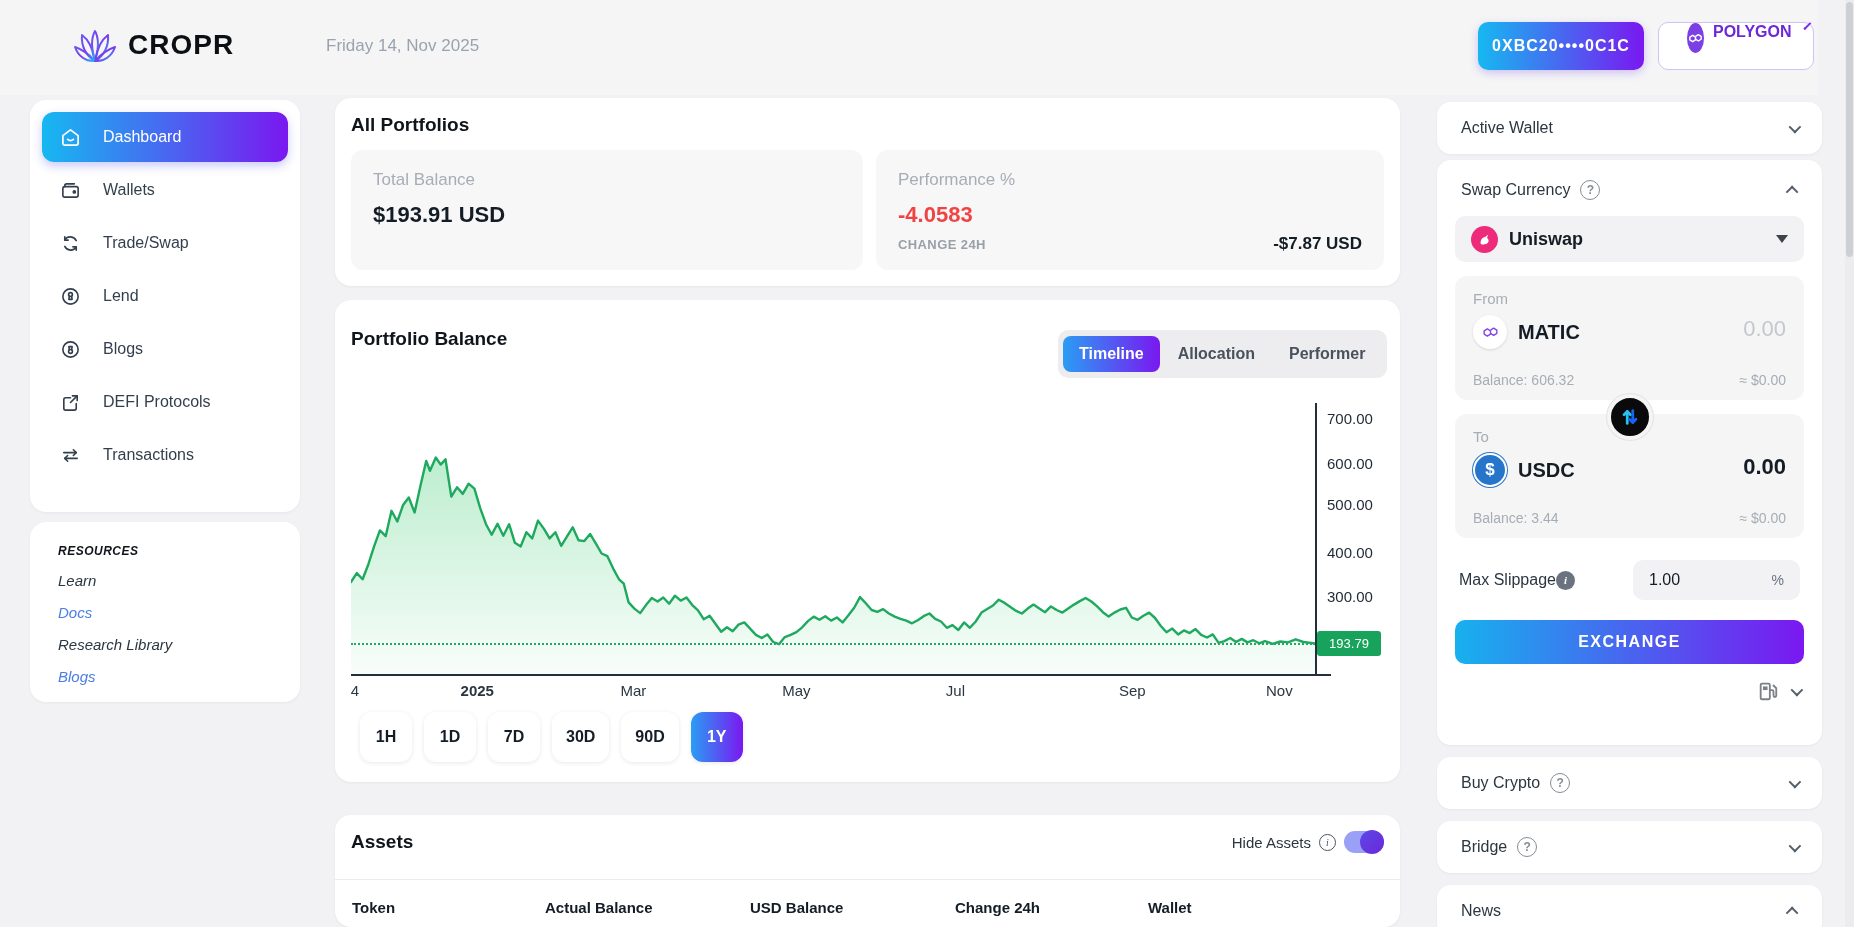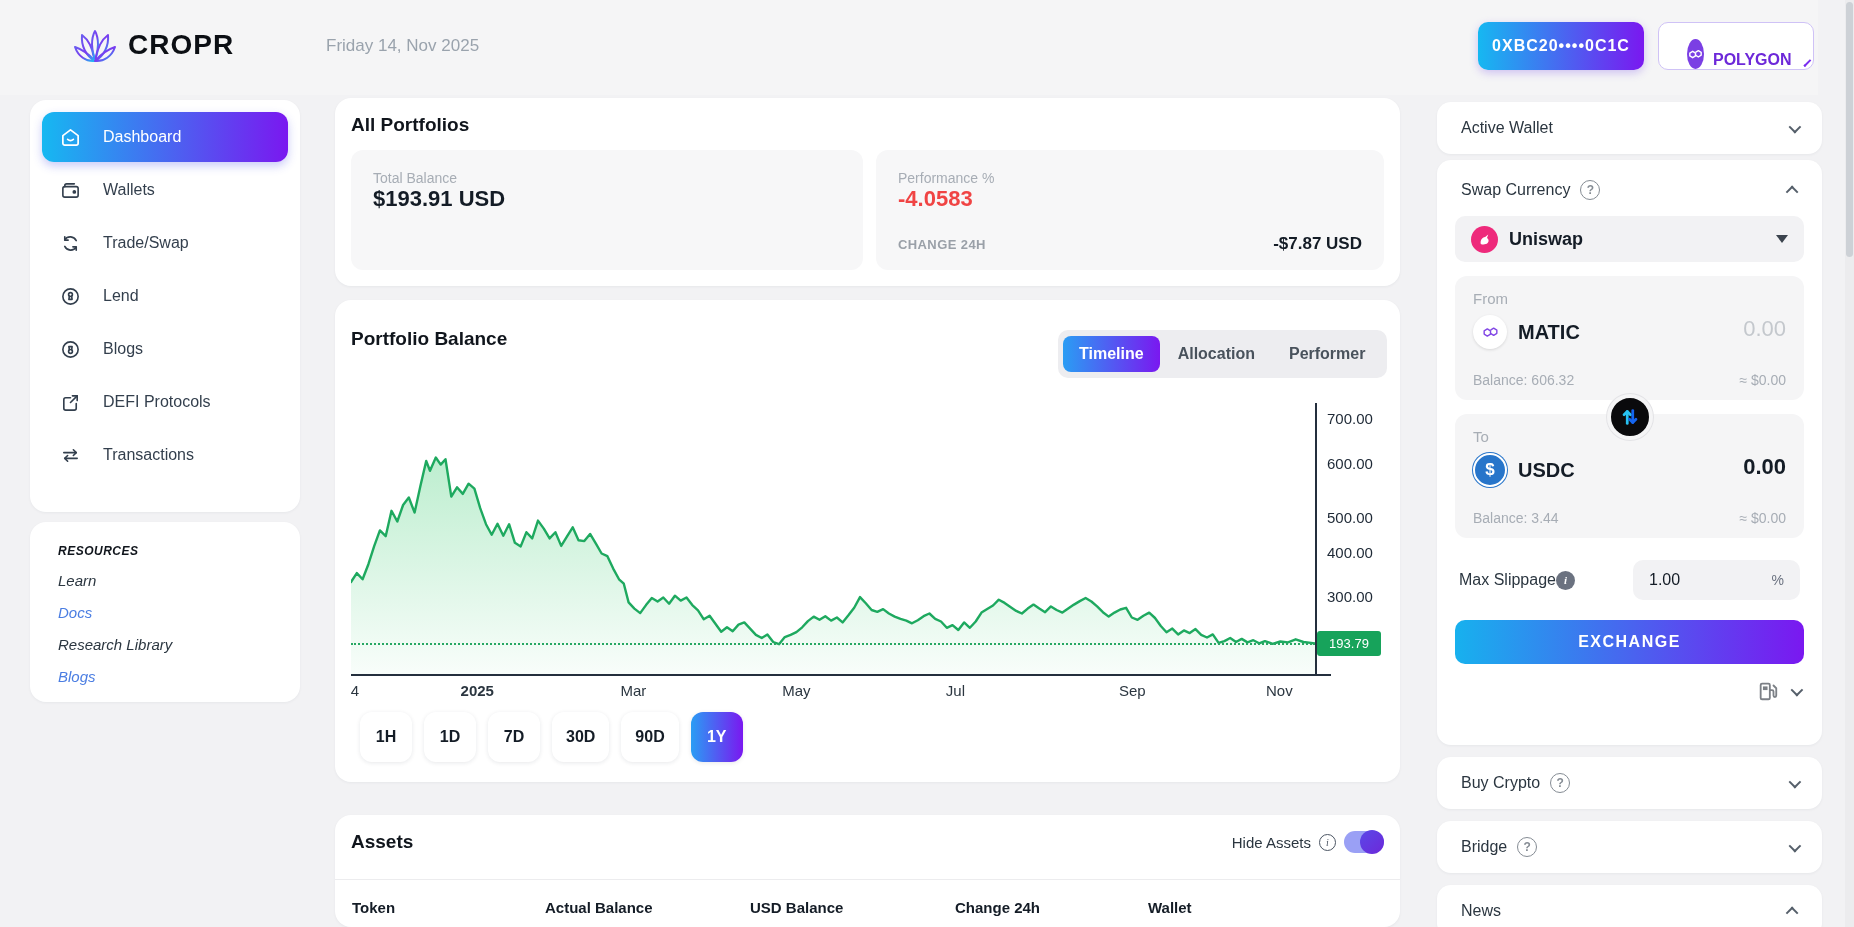--- a/index.html
+++ b/index.html
@@ -9,21 +9,21 @@
 
   
   .topbar { position:absolute; left:0; top:0; width:1818px; height:95px; background:#f5f5f6; }
   .brand { position:absolute; left:72px; top:22px; display:flex; align-items:center; gap:10px; }
   .brand-name { font-size:28px; font-weight:700; letter-spacing:1px; color:#0c0f14; }
   .topbar-date { position:absolute; left:326px; top:36px; font-size:17px; color:#9aa3ad; }
   .wallet-btn { position:absolute; left:1478px; top:22px; width:166px; height:48px; border:none; border-radius:10px;
     background:linear-gradient(90deg,#16b8f1,#7a18f0); color:#fff; font-size:16px; font-weight:700;
     letter-spacing:1px; font-family:inherit; cursor:pointer; box-shadow:0 3px 8px rgba(90,40,230,.25); }
   .network-btn { position:absolute; left:1658px; top:22px; width:156px; height:48px; background:#fff;
-    border:1px solid #cfc2f6; border-radius:10px; display:flex; align-items:flex-end; gap:9px; padding:0 28px; cursor:pointer; }
+    border:1px solid #cfc2f6; border-radius:10px; display:flex; align-items:flex-start; gap:9px; padding:0 28px; cursor:pointer; }
   .network-ico { width:30px; height:30px; border-radius:50%; background:#7b3fe4; display:flex; align-items:center; justify-content:center; }
   .network-label { font-size:16px; font-weight:700; color:#6d28d9; }
   .scrollbar { position:absolute; right:0; top:0; width:9px; height:927px; background:#ececee; }
   .scroll-thumb { position:absolute; right:1px; top:2px; width:7px; height:255px; border-radius:4px; background:#cdd1d6; }
 
   
   .card { position:absolute; background:#fff; border-radius:16px; box-shadow:0 1px 3px rgba(20,30,50,.05); }
 
   
   .nav-card { left:30px; top:100px; width:270px; height:412px; padding:12px 12px; }
@@ -36,21 +36,21 @@
   .res-link { font-size:15px; margin-bottom:15px; cursor:pointer; }
   .res-link.dark { color:#2b3640; }
   .res-link.blue { color:#4a7de2; }
 
   
   .summary-card { left:335px; top:98px; width:1065px; height:188px; padding:16px; }
   .section-title { font-size:19px; font-weight:700; color:#10151c; }
   .stat-box { position:absolute; top:52px; height:120px; background:#f7f7f8; border-radius:12px; padding:20px 22px; }
   .stat-box.left { left:16px; width:512px; }
   .stat-box.right { left:541px; width:508px; }
-  .stat-label { font-size:14px; color:#a7adb5; }
+  .stat-label { font-size:17px; color:#a7adb5; margin-bottom:12px; }
   .stat-value { font-size:22px; font-weight:800; color:#141c26; }
   .stat-value.red { color:#f04444; }
   .change-row { position:absolute; left:22px; right:22px; bottom:16px; display:flex; justify-content:space-between; align-items:center; }
   .change-label { font-size:13px; font-weight:700; letter-spacing:.4px; color:#9aa0a8; }
   .change-value { font-size:17px; font-weight:800; color:#141c26; }
 
   
   .chart-card { left:335px; top:300px; width:1065px; height:482px; padding:0; }
   .chart-title { position:absolute; left:16px; top:28px; }
   .tabs { position:absolute; left:723px; top:30px; width:329px; height:48px; background:#ededf0; border-radius:10px;
@@ -273,21 +273,21 @@
         </defs>
         <path id="area-path" fill="url(#areaGrad)" stroke="none" d="M0.0 177.0 L5.8 168.1 L11.6 174.3 L17.4 159.2 L23.1 141.4 L28.9 125.4 L34.7 131.2 L40.5 105.8 L46.3 116.5 L52.1 100.0 L57.8 92.5 L63.6 107.6 L69.4 80.9 L75.2 56.0 L79.0 65.8 L84.8 52.5 L89.7 59.6 L94.5 54.2 L100.3 91.6 L106.0 82.3 L111.8 88.9 L117.6 78.7 L123.4 83.6 L129.2 103.2 L135.0 119.2 L140.7 129.8 L146.5 118.7 L152.3 130.7 L158.1 119.2 L163.9 137.8 L169.7 141.4 L175.4 127.2 L181.2 133.4 L187.0 115.6 L192.8 123.6 L198.6 133.4 L204.4 127.2 L210.2 140.9 L215.9 131.6 L221.7 122.3 L227.5 135.2 L233.3 136.1 L239.1 128.9 L244.9 138.7 L250.6 148.5 L256.4 151.2 L262.2 163.6 L268.0 174.3 L272.8 178.7 L277.6 197.4 L283.4 203.6 L289.2 208.1 L295.0 200.1 L300.8 193.0 L306.6 196.5 L312.3 192.5 L318.1 198.7 L323.9 190.7 L329.7 195.6 L335.5 192.5 L341.3 200.1 L347.0 205.4 L352.8 214.3 L358.6 210.8 L364.4 218.8 L370.2 226.8 L376.0 222.3 L381.7 226.3 L387.5 219.6 L393.3 217.4 L399.1 223.6 L404.9 229.9 L410.7 233.0 L416.4 229.4 L422.2 237.0 L428.0 239.2 L433.8 232.1 L439.6 229.9 L445.4 227.2 L451.2 222.3 L456.9 216.1 L462.7 211.6 L468.5 214.8 L474.3 211.2 L480.1 215.6 L485.9 212.5 L491.6 217.4 L497.4 210.3 L503.2 202.8 L509.0 192.1 L514.8 198.3 L520.6 205.0 L526.3 206.8 L532.1 204.1 L537.9 208.5 L543.7 211.6 L549.5 213.9 L555.3 215.6 L561.0 218.3 L566.8 215.2 L572.6 211.2 L578.4 208.5 L584.2 213.9 L590.0 216.5 L595.8 222.8 L601.5 220.1 L607.3 225.0 L613.1 217.4 L618.9 222.8 L624.7 216.5 L630.5 207.6 L636.2 204.1 L642.0 200.5 L647.8 194.7 L653.6 197.9 L659.4 201.9 L665.2 205.9 L670.9 208.5 L676.7 203.6 L682.5 199.6 L688.3 203.6 L694.1 207.2 L699.9 201.4 L705.6 205.0 L711.4 207.6 L717.2 203.6 L723.0 199.6 L728.8 196.1 L734.6 193.0 L740.4 196.5 L746.1 201.4 L751.9 207.2 L757.7 211.6 L763.5 207.6 L769.3 204.5 L775.1 202.8 L780.8 212.5 L786.6 214.8 L792.4 210.8 L798.2 207.6 L804.0 213.0 L809.8 221.0 L815.5 227.2 L821.3 223.6 L827.1 229.4 L832.9 225.4 L838.7 228.1 L844.5 224.1 L850.2 229.9 L856.0 232.5 L861.8 229.4 L867.6 237.9 L873.4 236.1 L879.2 233.0 L885.0 237.0 L890.7 233.9 L896.5 237.4 L902.3 235.2 L908.1 238.3 L913.9 236.1 L921.6 238.8 L929.3 236.5 L937.0 237.4 L944.7 234.3 L952.4 237.0 L964.0 238.4 L 964 269 L 0 269 Z"></path>
         <path id="line-path" fill="none" stroke-width="2.4" stroke-linejoin="round" stroke-linecap="round" d="M0.0 177.0 L5.8 168.1 L11.6 174.3 L17.4 159.2 L23.1 141.4 L28.9 125.4 L34.7 131.2 L40.5 105.8 L46.3 116.5 L52.1 100.0 L57.8 92.5 L63.6 107.6 L69.4 80.9 L75.2 56.0 L79.0 65.8 L84.8 52.5 L89.7 59.6 L94.5 54.2 L100.3 91.6 L106.0 82.3 L111.8 88.9 L117.6 78.7 L123.4 83.6 L129.2 103.2 L135.0 119.2 L140.7 129.8 L146.5 118.7 L152.3 130.7 L158.1 119.2 L163.9 137.8 L169.7 141.4 L175.4 127.2 L181.2 133.4 L187.0 115.6 L192.8 123.6 L198.6 133.4 L204.4 127.2 L210.2 140.9 L215.9 131.6 L221.7 122.3 L227.5 135.2 L233.3 136.1 L239.1 128.9 L244.9 138.7 L250.6 148.5 L256.4 151.2 L262.2 163.6 L268.0 174.3 L272.8 178.7 L277.6 197.4 L283.4 203.6 L289.2 208.1 L295.0 200.1 L300.8 193.0 L306.6 196.5 L312.3 192.5 L318.1 198.7 L323.9 190.7 L329.7 195.6 L335.5 192.5 L341.3 200.1 L347.0 205.4 L352.8 214.3 L358.6 210.8 L364.4 218.8 L370.2 226.8 L376.0 222.3 L381.7 226.3 L387.5 219.6 L393.3 217.4 L399.1 223.6 L404.9 229.9 L410.7 233.0 L416.4 229.4 L422.2 237.0 L428.0 239.2 L433.8 232.1 L439.6 229.9 L445.4 227.2 L451.2 222.3 L456.9 216.1 L462.7 211.6 L468.5 214.8 L474.3 211.2 L480.1 215.6 L485.9 212.5 L491.6 217.4 L497.4 210.3 L503.2 202.8 L509.0 192.1 L514.8 198.3 L520.6 205.0 L526.3 206.8 L532.1 204.1 L537.9 208.5 L543.7 211.6 L549.5 213.9 L555.3 215.6 L561.0 218.3 L566.8 215.2 L572.6 211.2 L578.4 208.5 L584.2 213.9 L590.0 216.5 L595.8 222.8 L601.5 220.1 L607.3 225.0 L613.1 217.4 L618.9 222.8 L624.7 216.5 L630.5 207.6 L636.2 204.1 L642.0 200.5 L647.8 194.7 L653.6 197.9 L659.4 201.9 L665.2 205.9 L670.9 208.5 L676.7 203.6 L682.5 199.6 L688.3 203.6 L694.1 207.2 L699.9 201.4 L705.6 205.0 L711.4 207.6 L717.2 203.6 L723.0 199.6 L728.8 196.1 L734.6 193.0 L740.4 196.5 L746.1 201.4 L751.9 207.2 L757.7 211.6 L763.5 207.6 L769.3 204.5 L775.1 202.8 L780.8 212.5 L786.6 214.8 L792.4 210.8 L798.2 207.6 L804.0 213.0 L809.8 221.0 L815.5 227.2 L821.3 223.6 L827.1 229.4 L832.9 225.4 L838.7 228.1 L844.5 224.1 L850.2 229.9 L856.0 232.5 L861.8 229.4 L867.6 237.9 L873.4 236.1 L879.2 233.0 L885.0 237.0 L890.7 233.9 L896.5 237.4 L902.3 235.2 L908.1 238.3 L913.9 236.1 L921.6 238.8 L929.3 236.5 L937.0 237.4 L944.7 234.3 L952.4 237.0 L964.0 238.4" stroke="#1ea95f"></path>
       </svg>
     </div>
     <div class="axis-right"></div>
     <div class="axis-bottom"></div>
     <div id="y-ticks">
         <span class="y-tick" style="top: 110.339px;">700.00</span>
         <span class="y-tick" style="top: 154.802px;">600.00</span>
-        <span class="y-tick" style="top: 209px;">500.00</span>
+        <span class="y-tick" style="top: 196px;">500.00</span>
         <span class="y-tick" style="top: 243.727px;">400.00</span>
         <span class="y-tick" style="top: 288.19px;">300.00</span>
       </div>
     <div id="x-ticks">
         <span class="x-tick" style="left: 19.856px;">4</span>
         <span class="x-tick bold" style="left: 142.284px;">2025</span>
         <span class="x-tick" style="left: 298.452px;">Mar</span>
         <span class="x-tick" style="left: 461.368px;">May</span>
         <span class="x-tick" style="left: 620.428px;">Jul</span>
         <span class="x-tick" style="left: 782.38px; margin-left: 15px;">Sep</span>

